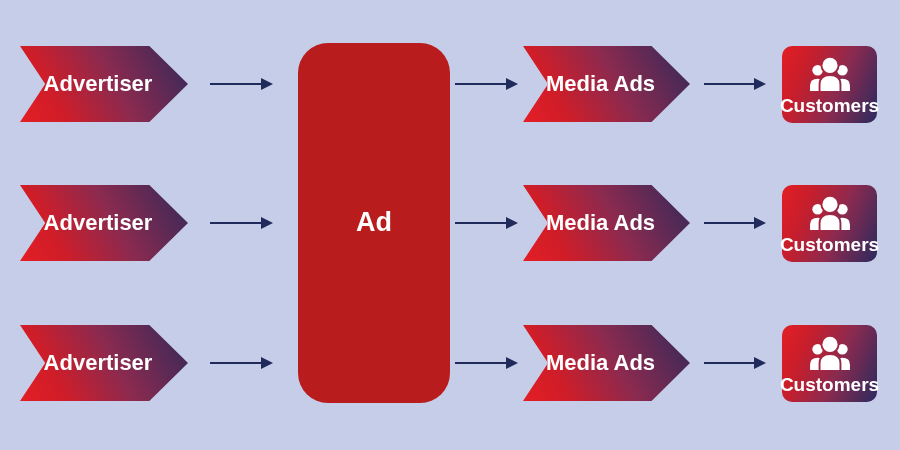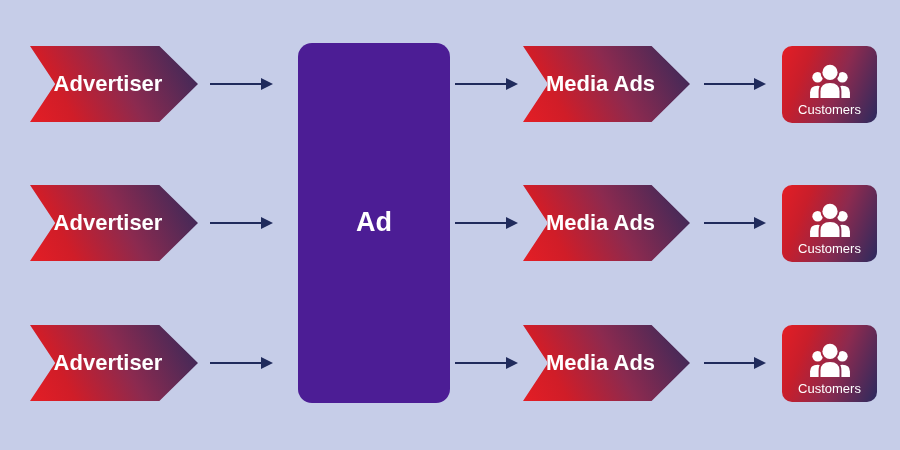--- a/index.html
+++ b/index.html
@@ -11,22 +11,22 @@
     position:relative;
     width:900px;height:450px;
     background:#c6cde8;
     overflow:hidden;
   }
   
   .center-box{
     position:absolute;
     left:298px;top:43px;
     width:152px;height:360px;
-    background:#4c1d95;
-    border-radius:14px;
+    background:#b91c1c;
+    border-radius:30px;
     display:flex;align-items:center;justify-content:center;
   }
   .center-label{
     color:#ffffff;
     font-weight:700;
     font-size:27px;
     line-height:1.18;
     text-align:center;
     display:flex;flex-direction:column;
   }
@@ -46,21 +46,21 @@
     clip-path:polygon(0% 0%,77% 0%,100% 50%,77% 100%,0% 100%,15% 50%);
   }
   .chevron .shape-label{
     color:#ffffff;
     font-weight:700;
     font-size:22px;
     padding-left:14px;
     padding-right:26px;
     white-space:nowrap;
   }
-  .chevron.advertiser{left:30px;width:168px;}
+  .chevron.advertiser{left:20px;width:168px;}
   .chevron.media{left:523px;width:167px;}
   
   .arrow{
     position:absolute;top:0;height:76px;
     display:flex;align-items:center;
   }
   .arrow .shaft{flex:1;height:2px;background:#202b5c;}
   .arrow .head{
     width:0;height:0;
     border-left:12px solid #202b5c;
@@ -75,22 +75,22 @@
     position:absolute;left:782px;top:0;
     width:95px;height:77px;
     border-radius:10px;
     background:linear-gradient(112deg,#e41e25 0%,#c81e2b 25%,#8c2a4f 58%,#2b2a5e 100%);
     display:flex;flex-direction:column;align-items:center;justify-content:flex-end;
     padding-bottom:6px;box-sizing:border-box;
   }
   .people-svg{width:46px;height:38px;margin-bottom:2px;}
   .badge-label{
     color:#ffffff;
-    font-weight:400;
-    font-size:13px;
+    font-weight:700;
+    font-size:19px;
     white-space:nowrap;
   }
   .svg-defs{position:absolute;width:0;height:0;overflow:hidden;}
 </style>
 </head>
 <body>
 
 <svg class="svg-defs" aria-hidden="true">
   <defs>
     <mask id="center-gap" maskUnits="userSpaceOnUse" x="0" y="0" width="48" height="40">

